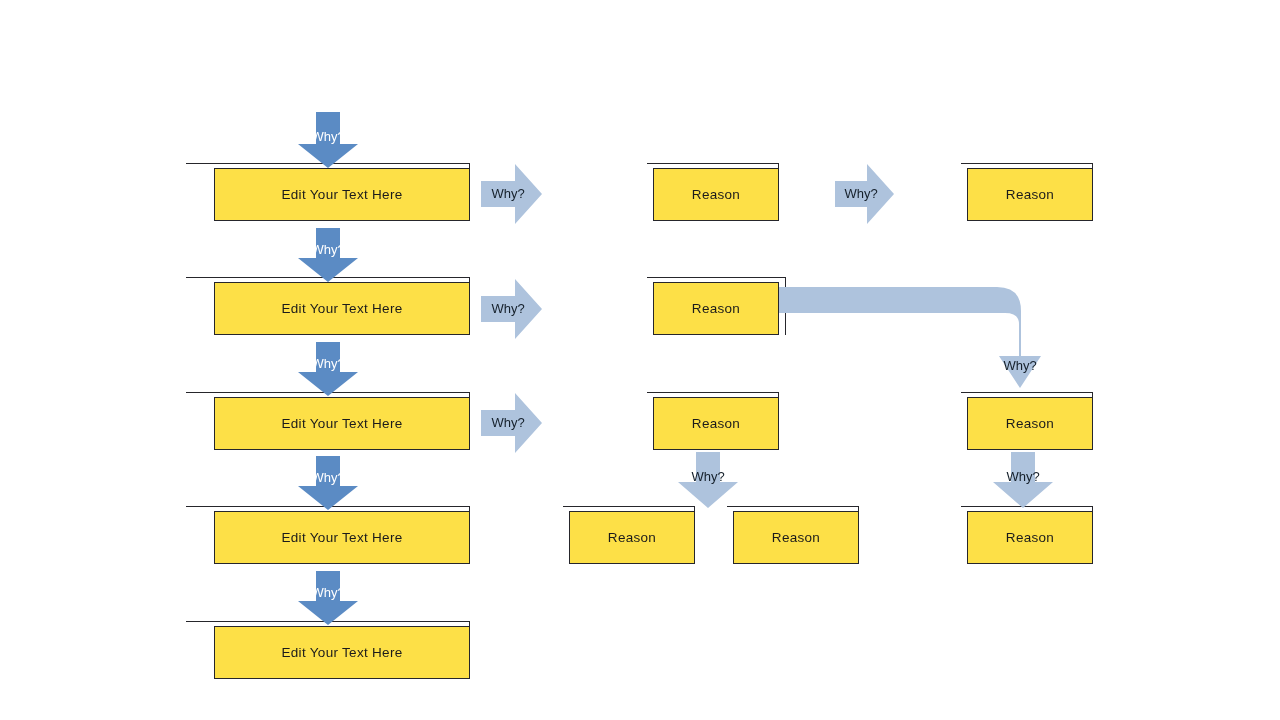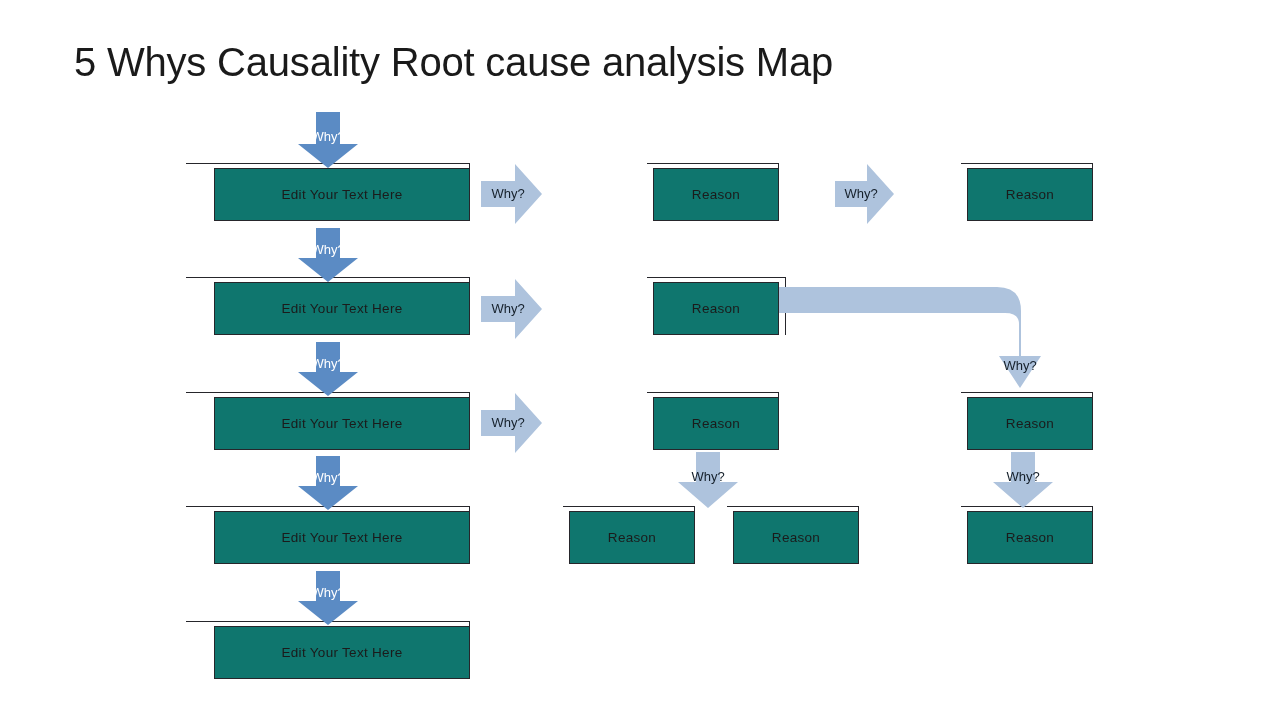--- a/index.html
+++ b/index.html
@@ -32,21 +32,21 @@
     letter-spacing: -0.2px;
     white-space: nowrap;
     line-height: 1.1;
   }
 
   
   
   .node {
     position: absolute;
     box-sizing: border-box;
-    background: #0f766e;
+    background: #fde047;
     border: 1.3px solid #26262b;
     display: flex;
     align-items: center;
     justify-content: center;
     z-index: 3;
   }
   .node .node-label {
     font-size: 13.5px;
     color: #1b1b1b;
     letter-spacing: 0.3px;
@@ -82,21 +82,20 @@
 
   
   .elbow { position: absolute; z-index: 2; }
   .elbow svg { display: block; overflow: visible; }
 </style>
 </head>
 <body>
 
 <div id="slide">
 
-  <div class="slide-title">5 Whys Causality Root cause analysis Map</div>
 
   <div class="arrow" style="left:296px; top:112px; width:64px; height:56px;">
     <svg width="64" height="56" viewBox="0 0 64 56" aria-hidden="true">
       <polygon points="20,0 44,0 44,32 62,32 32,56 2,32 20,32" fill="#5b8bc4"></polygon>
     </svg>
     <div class="arrow-text light" style="top:17px;">Why?</div>
   </div>
 
   <div class="node-edge" style="left:186px; top:163px; width:284px; height:58px;"></div>
   <div class="node" style="left:214px; top:168px; width:256px; height:53px;">

